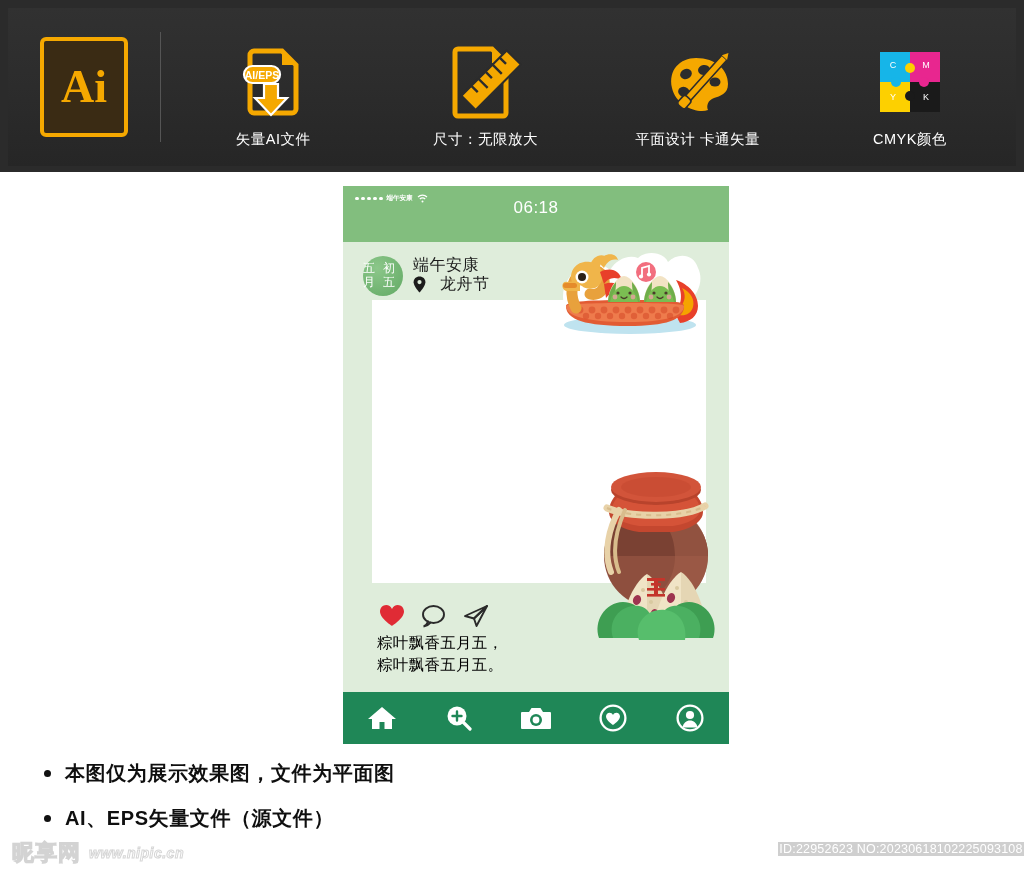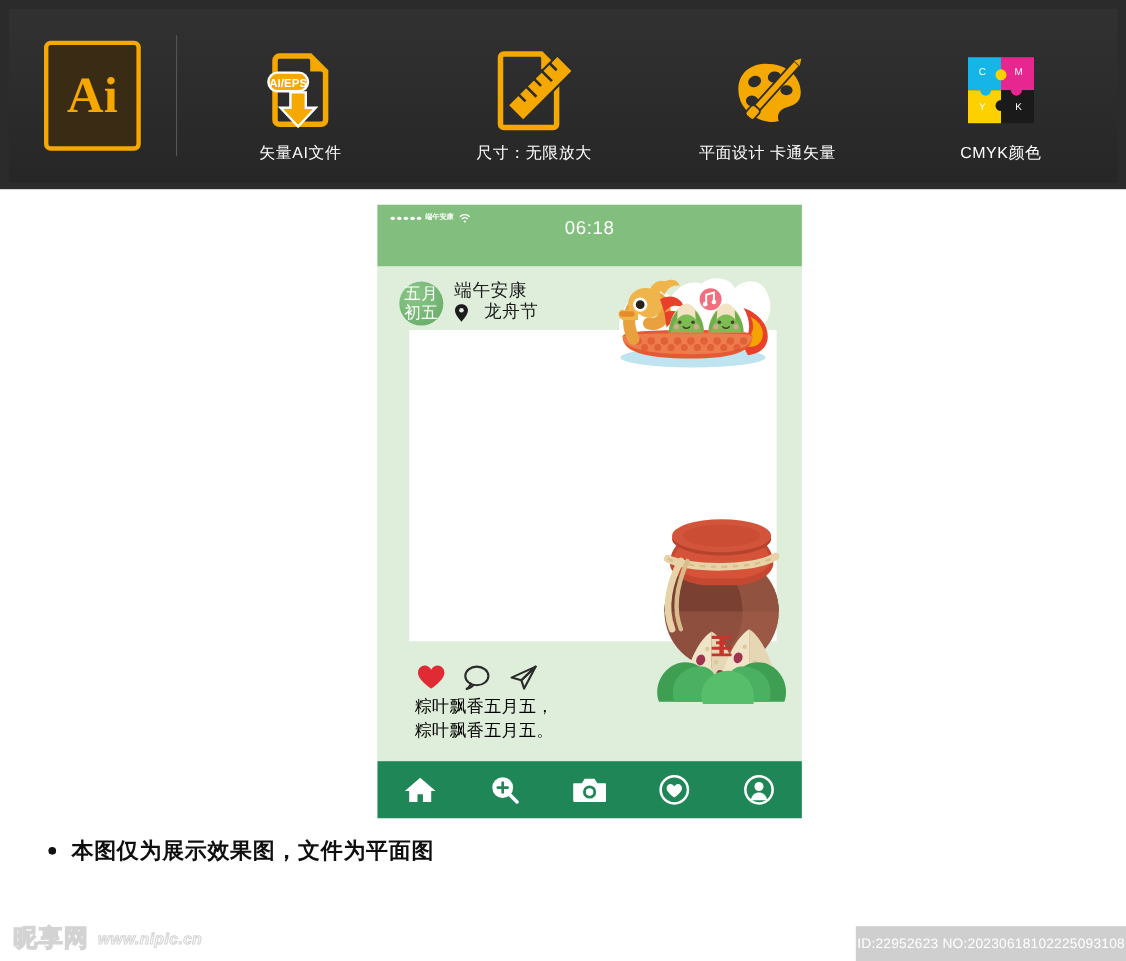--- a/index.html
+++ b/index.html
@@ -149,23 +149,23 @@
     display: flex;
     align-items: flex-start;
     height: 58px;
     box-sizing: border-box;
   }
   .date-badge {
     width: 40px; height: 40px;
     border-radius: 50%;
     background: radial-gradient(circle at 35% 30%, #8cc78a 0%, #62a964 100%);
     color: #ffffff;
-    font-size: 15px;
-    display: flex;
-    flex-direction: column;
+    font-size: 12px;
+    display: flex;
+    flex-direction: row;
     align-items: center;
     justify-content: center;
     line-height: 1.15;
     flex: 0 0 auto;
     letter-spacing: 0.5px;
   }
   .post-titles {
     margin-left: 10px;
     line-height: 1.18;
   }
@@ -298,21 +298,21 @@
     color: transparent;
     -webkit-text-stroke: 1px #d2d2d2;
     letter-spacing: 0.5px;
     line-height: 1;
   }
   .id-bar {
     position: absolute;
     right: 0;
     top: 842px;
     width: 246px;
-    height: 32px;
+    height: 14px;
     background: #cfcfcf;
     display: flex;
     align-items: center;
     justify-content: center;
   }
   .id-bar span {
     color: #ffffff;
     font-size: 12.5px;
     letter-spacing: 0.2px;
   }
@@ -633,20 +633,24 @@
     </div>
   </div>
 
 </div>
 
 <div class="notes">
   <div class="note">
     <div class="note-dot"></div>
     <div class="note-text">本图仅为展示效果图，文件为平面图</div>
   </div>
+  <div class="note">
+    <div class="note-dot"></div>
+    <div class="note-text">AI、EPS矢量文件（源文件）</div>
+  </div>
 </div>
 
 <div class="watermark">
   <div class="wm-logo">昵享网</div>
   <div class="wm-url">www.nipic.cn</div>
 </div>
 
 <div class="id-bar">
   <span>ID:22952623 NO:20230618102225093108</span>
 </div>

